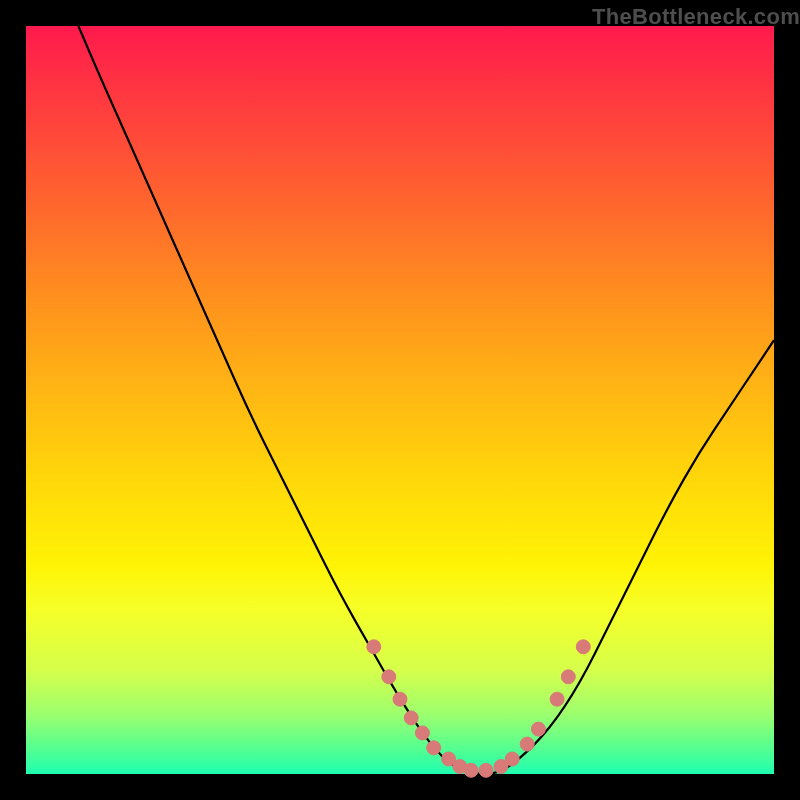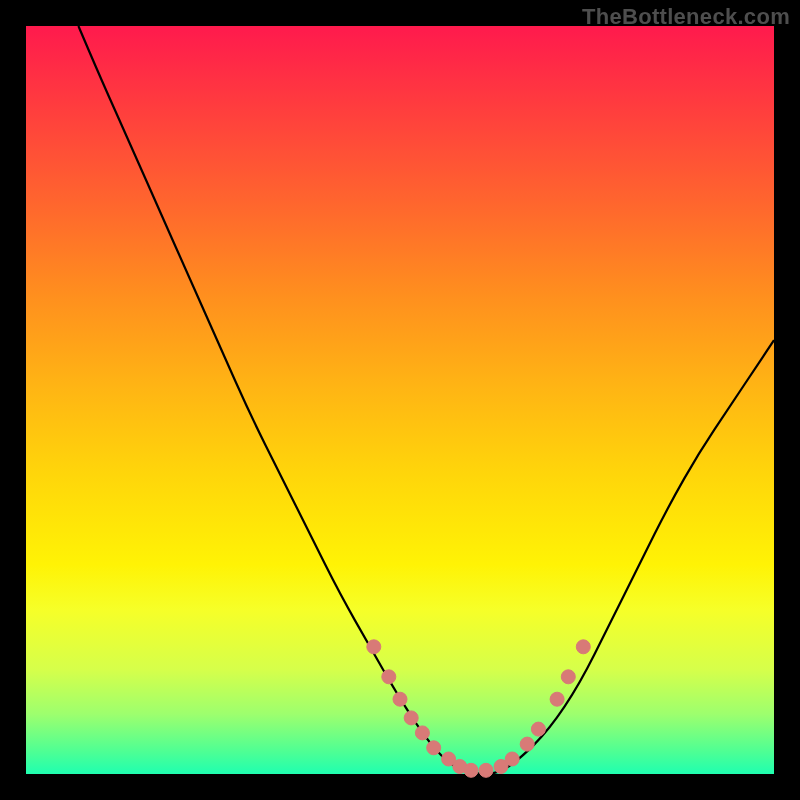--- a/index.html
+++ b/index.html
@@ -27,21 +27,21 @@
       #fff305 72%,
       #f6ff28 78%,
       #d6ff4a 86%,
       #9dff6e 92%,
       #4eff94 97%,
       #1fffb0 100%);
   }
   .watermark {
     position: absolute;
     top: 4px;
-    right: 10px;
+    right: 0;
     color: #4e4e4e;
     font-size: 22px;
     font-weight: 600;
     letter-spacing: 0.3px;
     user-select: none;
   }
   svg.plot {
     position: absolute;
     left: 0;
     top: 0;

